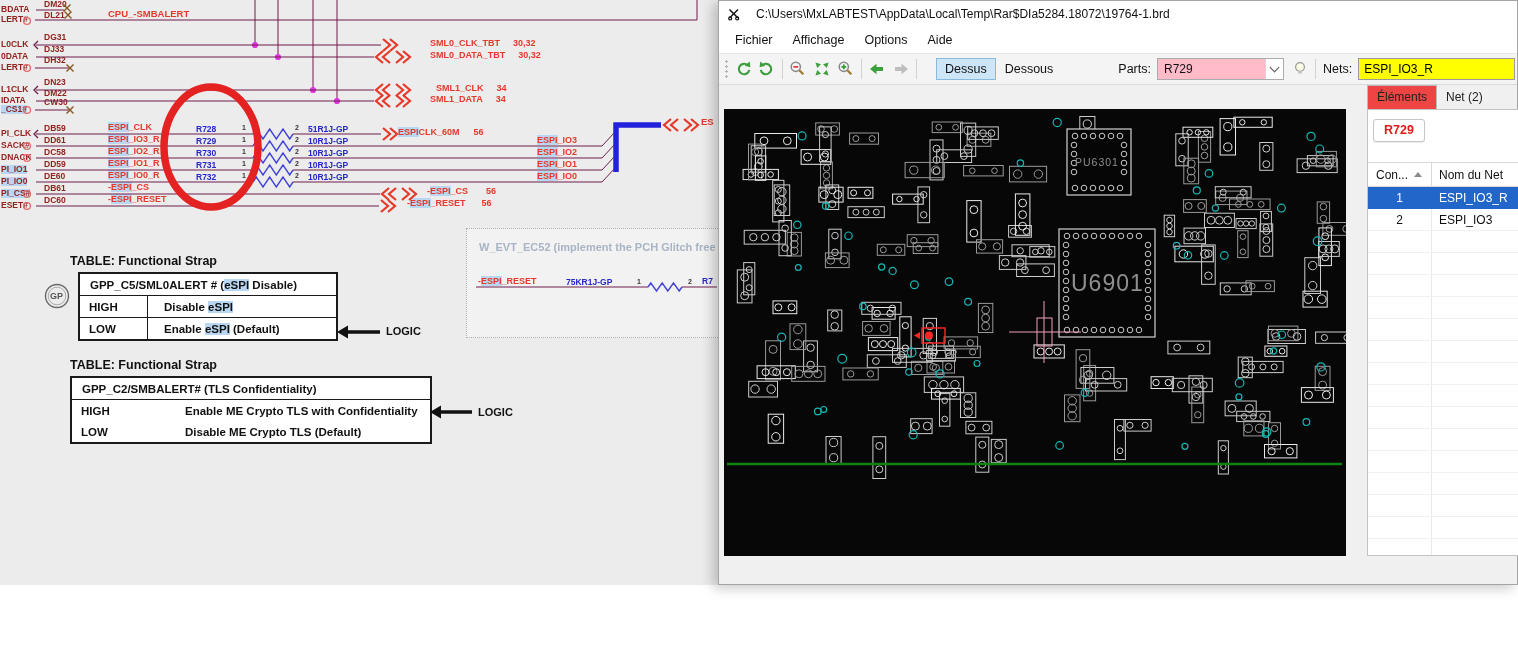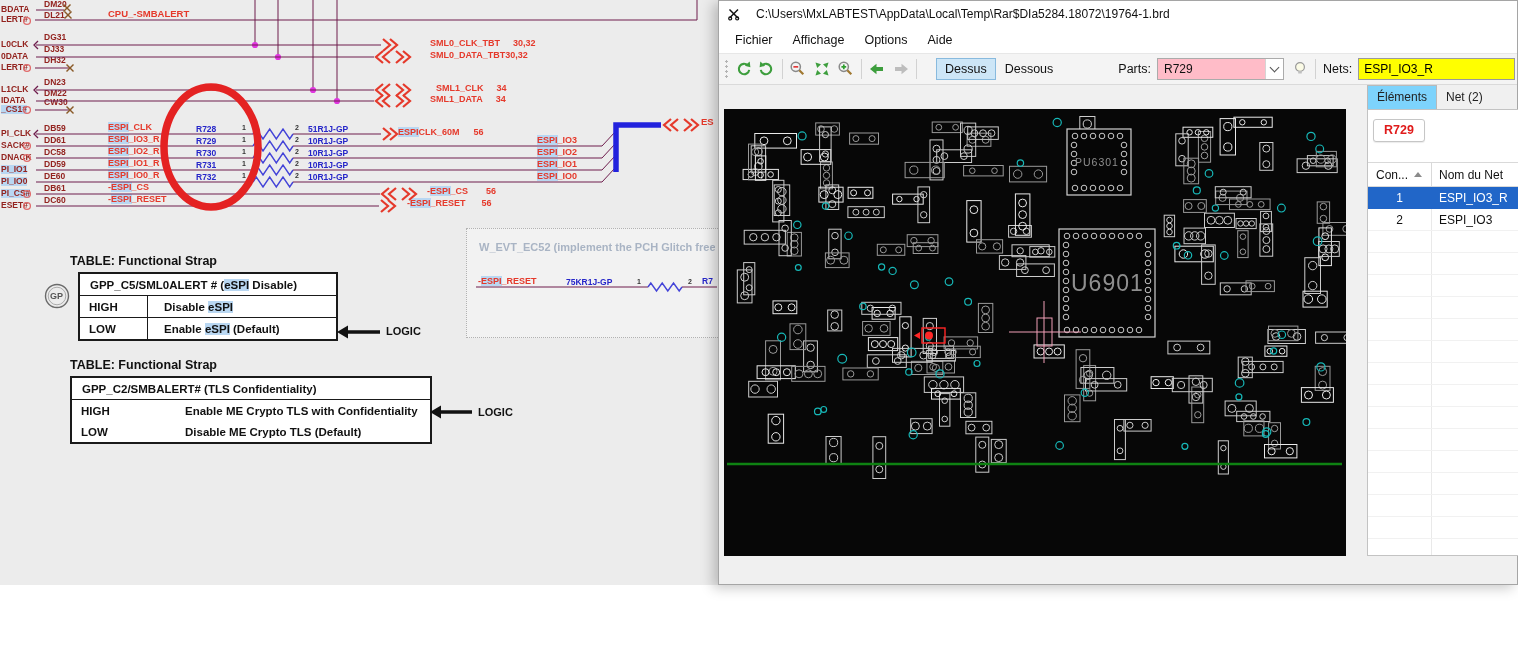--- a/index.html
+++ b/index.html
@@ -48,21 +48,21 @@
   .combo .dd{width:17px;display:flex;align-items:center;justify-content:center;background:#fff;border-left:1px solid #d5d5d5;}
   .chev-down{width:6px;height:6px;border-right:1.6px solid #555;border-bottom:1.6px solid #555;transform:rotate(45deg);margin-top:-3px;}
   .nets-input{width:157px;height:22px;background:#ffff00;border:1px solid #9a9a9a;font-size:12px;padding:0 5px;margin-left:6px;font-family:"Liberation Sans",sans-serif;color:#000;box-sizing:border-box;flex-shrink:0;}
   .tabrow{height:26px;display:flex;align-items:flex-end;padding-left:4px;background:#f0f0f0;}
   .doc-tab{font-size:12.5px;padding:4px 12px 5px;border:1px solid #c2c2c2;border-bottom:none;background:#f0f0f0;color:#222;}
   .doc-tab.active{background:#fff;border-color:#999;padding:5px 13px 6px;}
   #pcbWrap{position:absolute;left:5px;top:108px;width:622px;height:447px;background:#070707;}
   #panel{position:absolute;left:646px;top:82px;width:152px;height:473px;}
   .panel-tabs{display:flex;height:26px;align-items:flex-end;padding-left:2px;}
   .panel-tab{font-size:12px;padding:4px 9px 5px;color:#222;}
-  .panel-tab.active{background:#7dd3fc;border:1px solid #b9b9b9;border-bottom:none;}
+  .panel-tab.active{background:#ef4444;border:1px solid #b9b9b9;border-bottom:none;}
   .panel-body{position:absolute;left:2px;top:26px;right:-4px;bottom:0;background:#fff;border:1px solid #c3c3c3;}
   .part-chip{display:inline-block;margin:9px 0 0 5px;padding:3px 10px 4px;border:1px solid #c6c6c6;border-radius:3px;color:#e01b1b;font-weight:700;font-size:12.5px;background:#fff;box-shadow:0 1px 1px rgba(0,0,0,.08);}
   .net-table{position:absolute;left:0;top:52px;right:0;bottom:0;font-size:12px;color:#111;overflow:hidden;}
   .nt-header{display:flex;height:23px;border-top:1px solid #d9d9d9;border-bottom:1px solid #d9d9d9;align-items:center;}
   .nt-c1{width:64px;padding-left:8px;border-right:1px solid #d9d9d9;display:flex;align-items:center;gap:6px;box-sizing:border-box;height:100%;flex-shrink:0;}
   .nt-c2{flex:1;padding-left:7px;overflow:hidden;white-space:nowrap;}
   .tri-up{width:0;height:0;border-left:4px solid transparent;border-right:4px solid transparent;border-bottom:5px solid #8a8a8a;}
   .nt-row{display:flex;height:21px;align-items:center;border-bottom:1px solid #f1f1f1;}
   .nt-row .nt-c1{border-right:1px solid #e9e9e9;justify-content:center;padding-left:0;}
   .nt-row.selected{background:#2166c8;color:#fff;border-bottom-color:#2166c8;}
@@ -82,21 +82,21 @@
         <div class="sch-label c-pin f85" style="left: 1px; top: 5px;">BDATA</div>
         <div class="sch-label c-pin f85" style="left: 44px; top: 0px;">DM20</div>
         <div class="sch-label c-pin f85" style="left: 1px; top: 15px;">LERT#</div>
         <div class="sch-label c-pin f85" style="left: 44px; top: 11px;">DL21</div>
         <div class="sch-label c-red f95" style="left: 108px; top: 9px;">CPU_-SMBALERT</div>
         <div class="sch-label c-pin f85" style="left: 1px; top: 40px;">L0CLK</div>
         <div class="sch-label c-pin f85" style="left: 44px; top: 33px;">DG31</div>
         <div class="sch-label flexrow" style="left: 430px; top: 39px; gap: 13px;"><span class="c-red f9">SML0_CLK_TBT</span><span class="c-red f9">30,32</span></div>
         <div class="sch-label c-pin f85" style="left: 1px; top: 52px;">0DATA</div>
         <div class="sch-label c-pin f85" style="left: 44px; top: 45px;">DJ33</div>
-        <div class="sch-label flexrow" style="left: 430px; top: 51px; gap: 0;"><span class="c-red f9">SML0_DATA_TBT</span><span class="c-red f9">30,32</span></div>
+        <div class="sch-label flexrow" style="left: 430px; top: 51px; gap: 13px;"><span class="c-red f9">SML0_DATA_TBT</span><span class="c-red f9">30,32</span></div>
         <div class="sch-label c-pin f85" style="left: 1px; top: 63px;">LERT#</div>
         <div class="sch-label c-pin f85" style="left: 44px; top: 56px;">DH32</div>
         <div class="sch-label c-pin f85" style="left: 1px; top: 85px;">L1CLK</div>
         <div class="sch-label c-pin f85" style="left: 44px; top: 78px;">DN23</div>
         <div class="sch-label flexrow" style="left: 430px; top: 84px; gap: 13px; margin-left: 6px;"><span class="c-red f9">SML1_CLK</span><span class="c-red f9">34</span></div>
         <div class="sch-label c-pin f85" style="left: 1px; top: 96px;">IDATA</div>
         <div class="sch-label c-pin f85" style="left: 44px; top: 89px;">DM22</div>
         <div class="sch-label flexrow" style="left: 430px; top: 95px; gap: 13px;"><span class="c-red f9">SML1_DATA</span><span class="c-red f9">34</span></div>
         <div class="sch-label c-pin f85 hl-box" style="left: 1px; top: 105px;">_CS1#</div>
         <div class="sch-label c-pin f85" style="left: 44px; top: 98px;">CW30</div>

